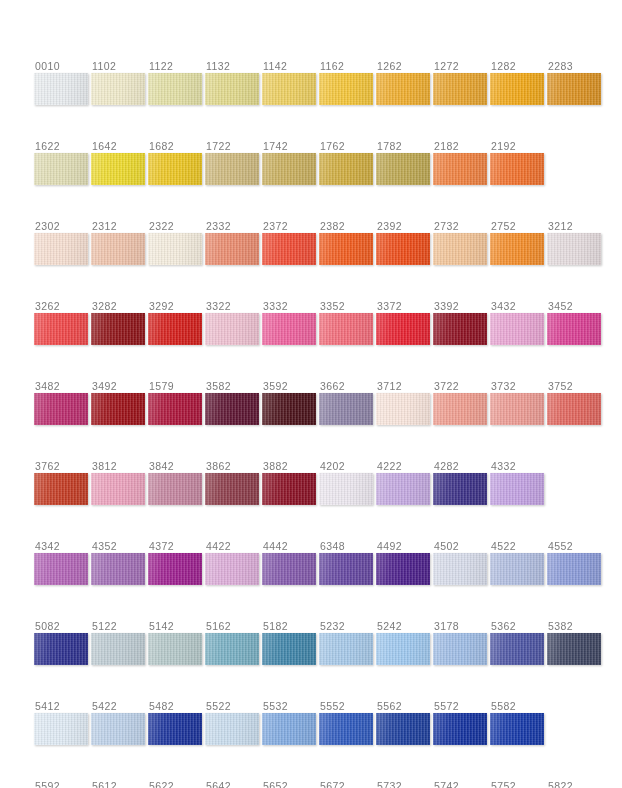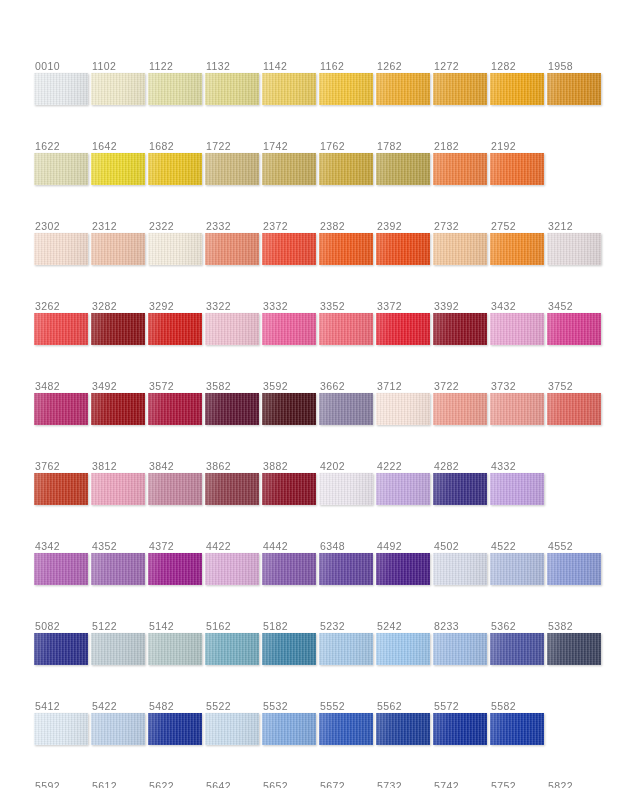--- a/index.html
+++ b/index.html
@@ -126,21 +126,21 @@
       </div>
       <div class="swatch-cell">
         <span class="swatch-label">1272</span>
         <div class="swatch-chip" style="background-color: rgb(230, 163, 44);"></div>
       </div>
       <div class="swatch-cell">
         <span class="swatch-label">1282</span>
         <div class="swatch-chip" style="background-color: rgb(240, 167, 22);"></div>
       </div>
       <div class="swatch-cell">
-        <span class="swatch-label">1958</span>
+        <span class="swatch-label">2283</span>
         <div class="swatch-chip" style="background-color: rgb(218, 144, 32);"></div>
       </div>
     </div>
     <div class="swatch-row">
       <div class="swatch-cell">
         <span class="swatch-label">1622</span>
         <div class="swatch-chip" style="background-color: rgb(224, 221, 180);"></div>
       </div>
       <div class="swatch-cell">
         <span class="swatch-label">1642</span>
@@ -262,21 +262,21 @@
     <div class="swatch-row">
       <div class="swatch-cell">
         <span class="swatch-label">3482</span>
         <div class="swatch-chip" style="background-color: rgb(186, 42, 108);"></div>
       </div>
       <div class="swatch-cell">
         <span class="swatch-label">3492</span>
         <div class="swatch-chip" style="background-color: rgb(156, 15, 22);"></div>
       </div>
       <div class="swatch-cell">
-        <span class="swatch-label">3572</span>
+        <span class="swatch-label">1579</span>
         <div class="swatch-chip" style="background-color: rgb(171, 18, 56);"></div>
       </div>
       <div class="swatch-cell">
         <span class="swatch-label">3582</span>
         <div class="swatch-chip" style="background-color: rgb(92, 19, 48);"></div>
       </div>
       <div class="swatch-cell">
         <span class="swatch-label">3592</span>
         <div class="swatch-chip" style="background-color: rgb(74, 16, 24);"></div>
       </div>
@@ -404,21 +404,21 @@
       </div>
       <div class="swatch-cell">
         <span class="swatch-label">5232</span>
         <div class="swatch-chip" style="background-color: rgb(165, 200, 232);"></div>
       </div>
       <div class="swatch-cell">
         <span class="swatch-label">5242</span>
         <div class="swatch-chip" style="background-color: rgb(158, 200, 239);"></div>
       </div>
       <div class="swatch-cell">
-        <span class="swatch-label">8233</span>
+        <span class="swatch-label">3178</span>
         <div class="swatch-chip" style="background-color: rgb(158, 188, 229);"></div>
       </div>
       <div class="swatch-cell">
         <span class="swatch-label">5362</span>
         <div class="swatch-chip" style="background-color: rgb(75, 83, 163);"></div>
       </div>
       <div class="swatch-cell">
         <span class="swatch-label">5382</span>
         <div class="swatch-chip" style="background-color: rgb(60, 67, 96);"></div>
       </div>

